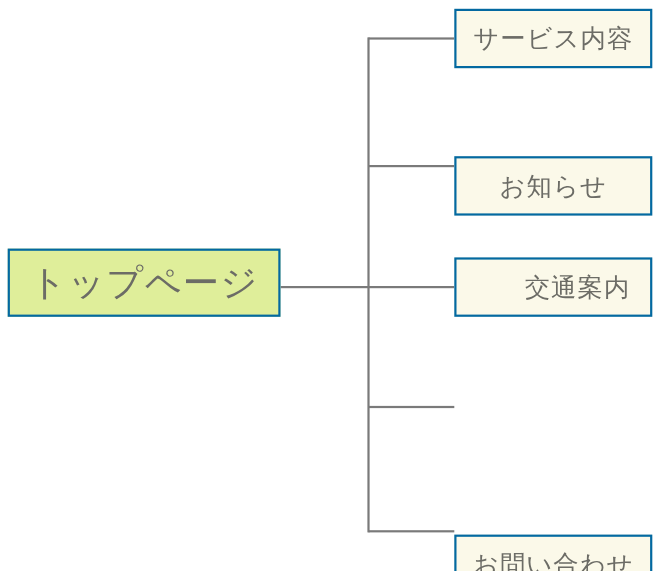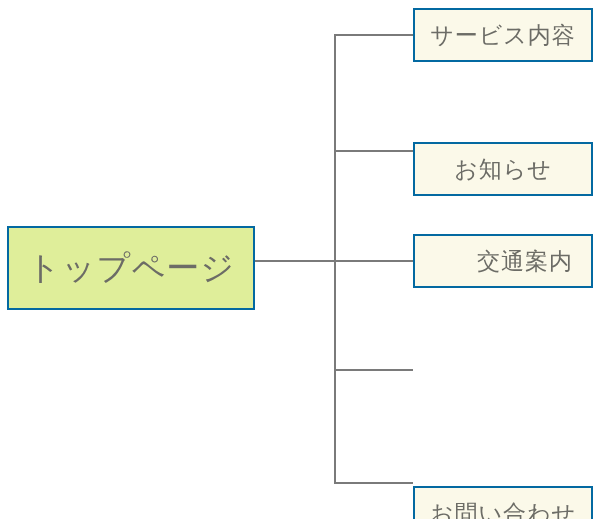--- a/index.html
+++ b/index.html
@@ -21,21 +21,21 @@
     border: 2px solid #0369a1;
     display: flex;
     align-items: center;
     justify-content: center;
     color: #6c6c66;
   }
   .node-root {
     left: 7px;
     top: 226px;
     width: 248px;
-    height: 84px;
+    height: 62px;
     background: #dfee9a;
     font-size: 33px;
     letter-spacing: 1px;
   }
   .node-child {
     left: 413px;
     width: 180px;
     height: 54px;
     background: #fbf9e9;
     font-size: 23px;

